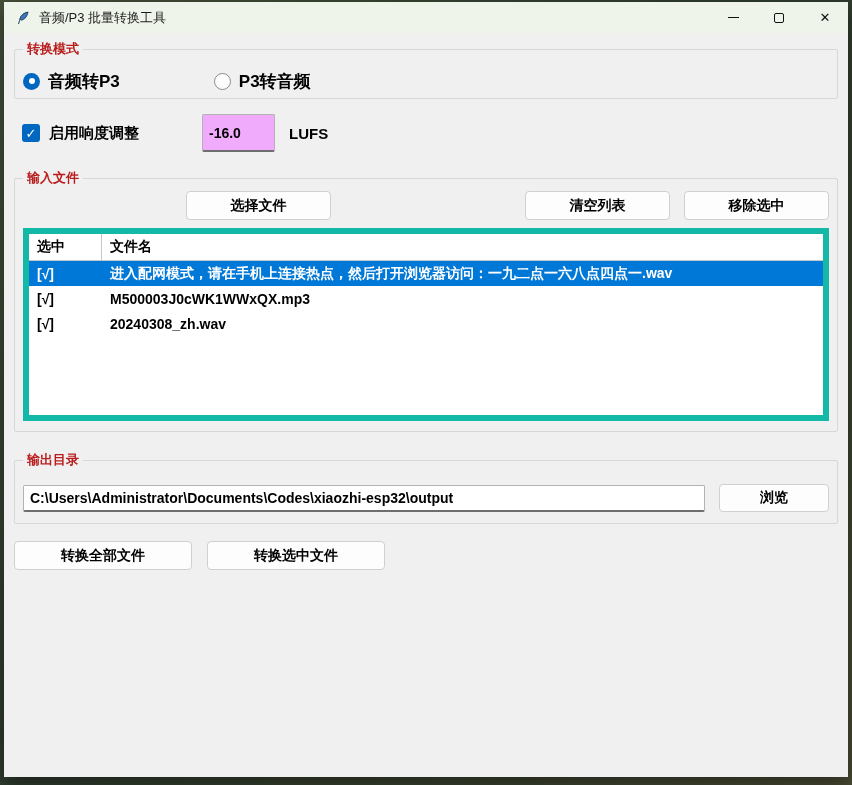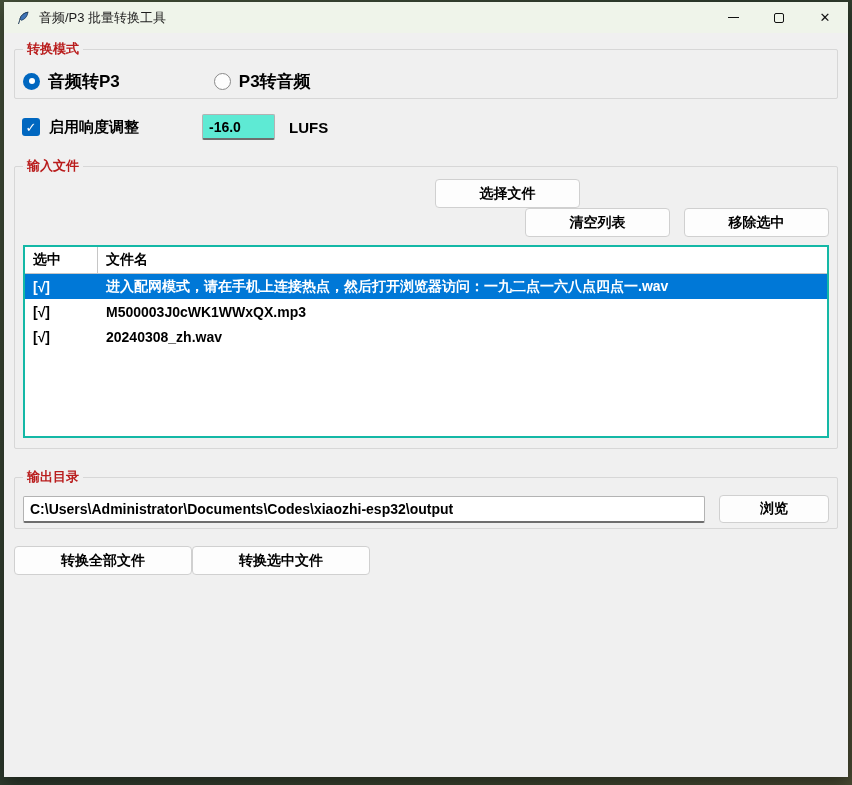--- a/index.html
+++ b/index.html
@@ -36,50 +36,50 @@
   .radio-opt + .radio-opt { margin-left:94px; }
   .radio-circle { width:17px; height:17px; border-radius:50%; border:1.5px solid #8a8a8a; background:#fdfdfd; position:relative; }
   .radio-circle.on { border:none; background:#0067c0; }
   .radio-circle.on::after { content:""; position:absolute; left:5.5px; top:5.5px; width:6px; height:6px; border-radius:50%; background:#fff; }
   .radio-label { margin-left:8px; font-size:17px; font-weight:bold; color:#000; }
   
   .loudness-row { margin:15px 8px 0 8px; display:flex; align-items:center; }
   .checkbox { width:18px; height:18px; border-radius:3px; background:#0067c0; color:#fff;
               display:flex; align-items:center; justify-content:center; font-size:13px; cursor:pointer; }
   .check-label { margin-left:9px; font-size:15px; font-weight:bold; }
-  .lufs-entry { margin-left:63px; width:73px; height:26px; background:#5eead4;
+  .lufs-entry { margin-left:63px; width:73px; height:38px; background:#f0abfc;
                 border:1px solid #b3b3b3; border-bottom:2px solid #6e6e6e; border-radius:2px;
                 font-family:"Liberation Sans",sans-serif; font-size:14px; font-weight:bold; padding:0 6px; color:#000; }
   .lufs-unit { margin-left:14px; font-size:15px; font-weight:bold; }
   
   .input-group { margin-top:26px; padding:12px 8px 10px 8px; }
-  .file-btn-row { display:flex; align-items:center;flex-direction:column; }
+  .file-btn-row { display:flex; align-items:center; }
   .btn { background:#fdfdfd; border:1px solid #d0d0d0; border-radius:4px;
          font-family:"Liberation Sans",sans-serif; font-size:14px; font-weight:bold; color:#000; cursor:pointer; }
   .btn-select { width:145px; height:29px; margin-left:163px; }
   .right-btns { margin-left:auto; display:flex; gap:14px; }
   .btn-remove, .btn-clear { width:145px; height:29px; }
-  .file-table { margin-top:8px; height:193px; background:#fff; border:2px solid #14b8a6;
+  .file-table { margin-top:8px; height:193px; background:#fff; border:6px solid #14b8a6;
                 display:flex; flex-direction:column; overflow:hidden; }
   .ft-header { display:flex; height:27px; border-bottom:1px solid #c6c6c6; background:#fff; flex:0 0 auto; }
   .ft-h-check { width:73px; border-right:1px solid #c6c6c6; padding-left:8px; display:flex; align-items:center;
                 font-size:14px; font-weight:bold; }
   .ft-h-name { flex:1; padding-left:8px; display:flex; align-items:center; font-size:14px; font-weight:bold; }
   .ft-row { display:flex; height:25px; flex:0 0 auto; align-items:center; cursor:default; }
   .ft-row .cell-check { width:73px; padding-left:8px; font-size:14px; font-weight:bold; }
   .ft-row .cell-name { flex:1; padding-left:8px; font-size:14px; font-weight:bold; white-space:nowrap; overflow:hidden; }
   .ft-row.selected { background:#0078d7; color:#fff; }
   
-  .output-group { margin-top:28px; height:52px; padding:12px 8px 0 8px; display:flex; align-items:center; }
+  .output-group { margin-top:28px; height:64px; padding:12px 8px 0 8px; display:flex; align-items:center; }
   .path-entry { flex:1; height:27px; background:#fff; border:1px solid #b3b3b3; border-bottom:2px solid #6e6e6e;
                 border-radius:2px; font-family:"Liberation Sans",sans-serif; font-size:14px; font-weight:bold;
                 padding:0 6px; color:#000; }
   .btn-browse { width:110px; height:28px; margin-left:14px; flex:0 0 auto; }
   
-  .action-row { margin-top:17px; display:flex; }
+  .action-row { margin-top:17px; display:flex; gap:15px; }
   .btn-convert-all, .btn-convert-sel { width:178px; height:29px; }
   
   .log-group { margin-top:30px; height:202px; padding:12px 8px 10px 8px; }
   .log-area { width:100%; height:100%; background:#fff; border:1px solid #919191; resize:none;
               font-family:"Liberation Sans",sans-serif; font-size:13px; padding:4px 6px; outline:none; }
 </style>
 </head>
 <body>
 
 <div class="window">

